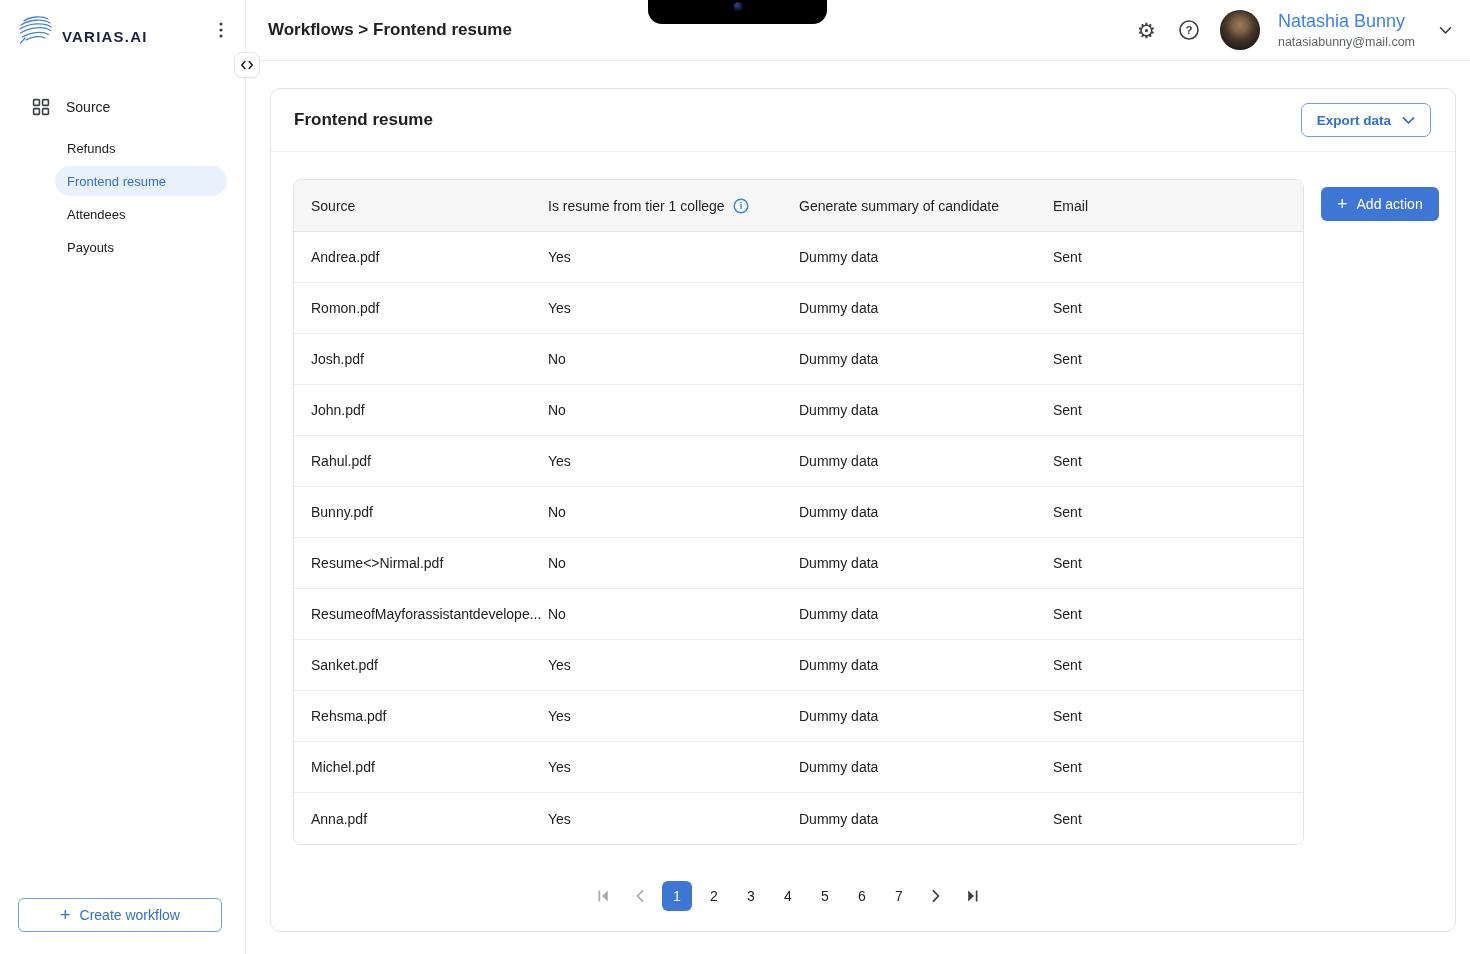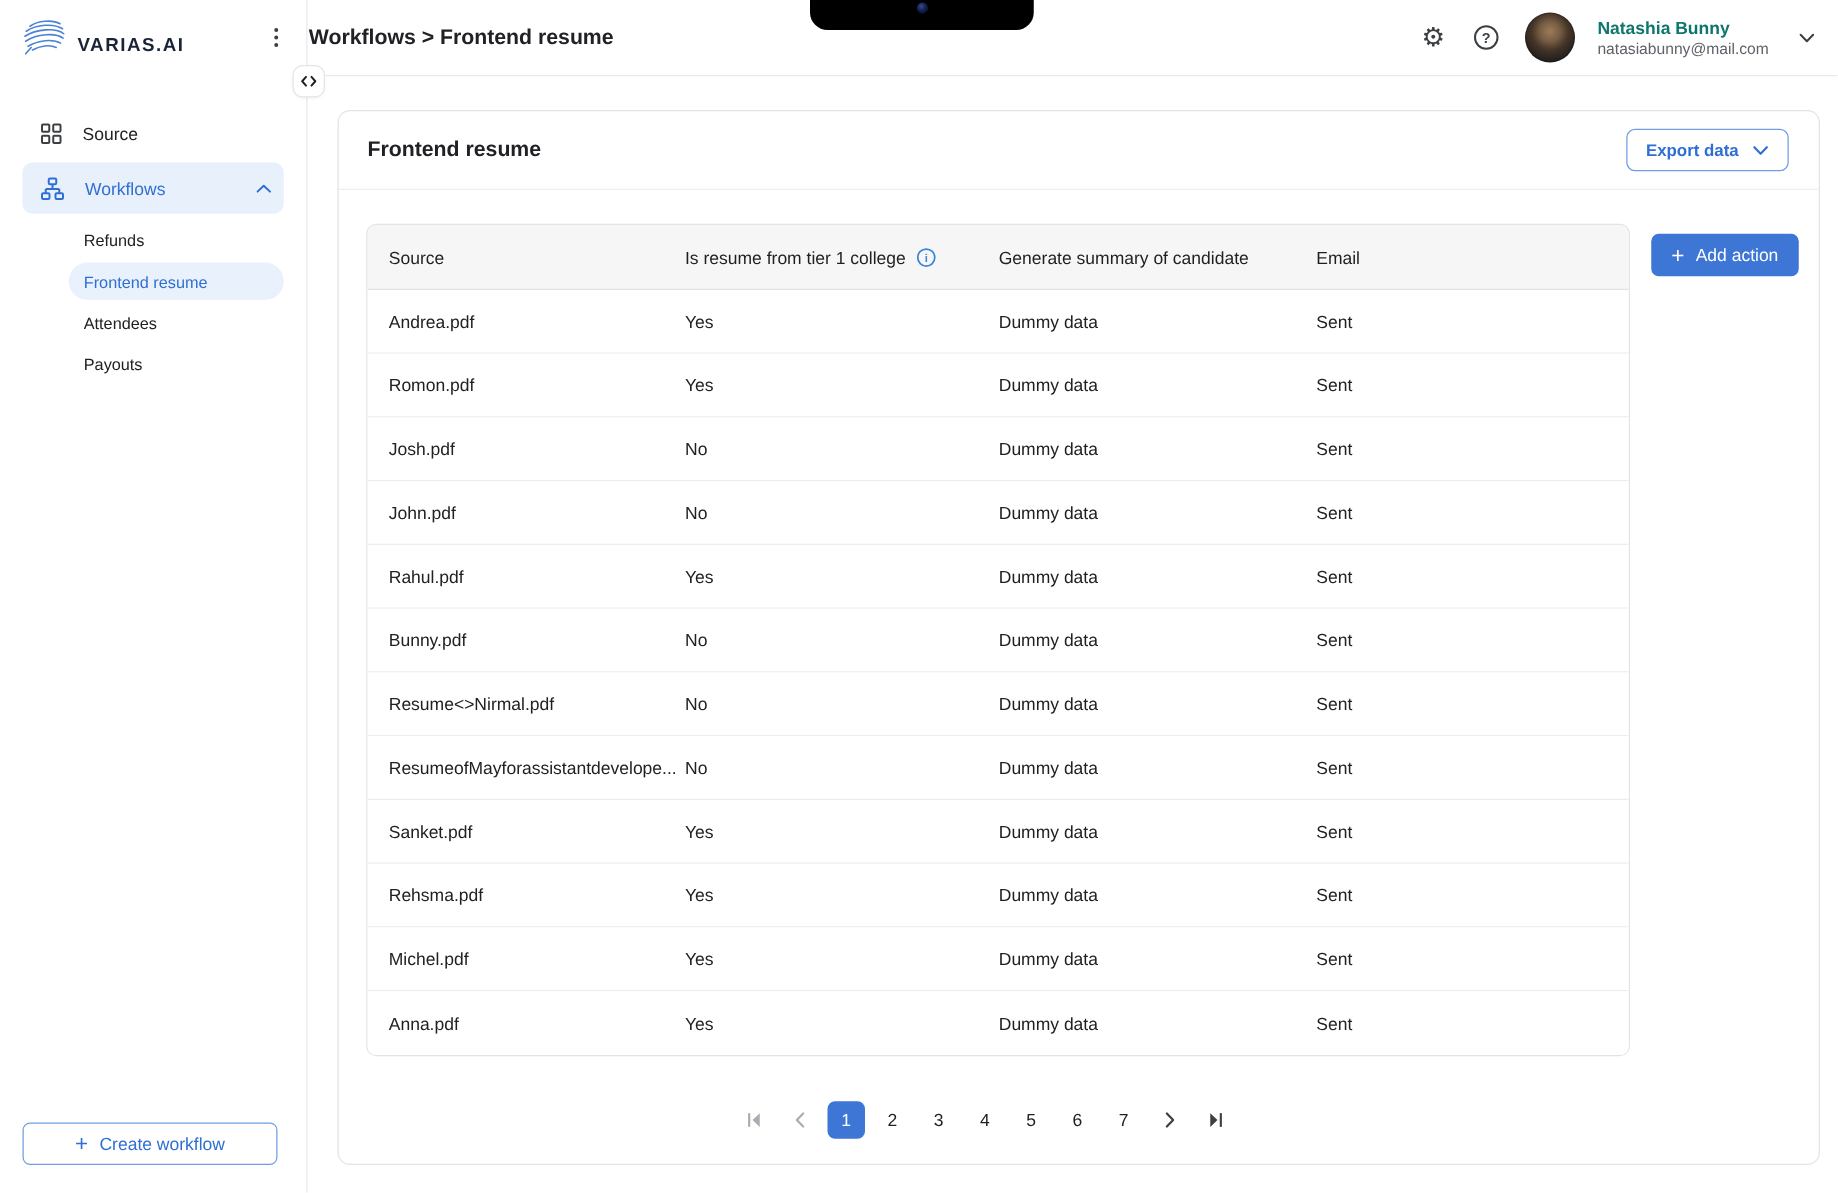--- a/index.html
+++ b/index.html
@@ -31,29 +31,29 @@
   
   .collapse-btn { position:absolute; left:234px; top:52px; width:26px; height:26px;
                   background:#fff; border:1px solid #E3E5E8; border-radius:8px; z-index:6;
                   display:flex; align-items:center; justify-content:center; cursor:pointer;
                   font-size:11px; font-weight:700; color:#202124; letter-spacing:1px;
                   box-shadow:0 1px 2px rgba(0,0,0,.04); }
 
   
   .topbar { position:absolute; left:247px; top:0; width:1223px; height:61px;
             background:#fff; border-bottom:1px solid #E8EAED; display:flex; align-items:center; }
-  .breadcrumb { font-size:17px; font-weight:700; color:#202124; }
+  .breadcrumb { margin-left:21px; font-size:17px; font-weight:700; color:#202124; }
   .topbar-right { margin-left:auto; margin-right:18px; display:flex; align-items:center; gap:18px; }
   .icon-btn { background:none; border:none; cursor:pointer; display:flex; align-items:center;
               color:#3C4043; font-size:21px; line-height:1; padding:2px; }
   .avatar { width:40px; height:40px; border-radius:50%;
             background:radial-gradient(circle at 50% 38%, #9c7b58 0%, #7a5f45 24%, #463528 46%, #262220 70%, #141212 100%);
             box-shadow:inset 0 0 0 1px rgba(0,0,0,.15); cursor:pointer; }
   .user-block { display:flex; flex-direction:column; line-height:1.3; }
-  .user-name { font-size:14px; font-weight:700; color:#0f766e; }
+  .user-name { font-size:18px; font-weight:400; color:#3b82f6; }
   .user-email { font-size:12.5px; color:#5F6368; }
   .chev-down-btn { background:none; border:none; cursor:pointer; margin-left:6px; display:flex; }
 
   
   .notch { position:absolute; left:648px; top:0; width:179px; height:24px; background:#000;
            border-radius:0 0 14px 14px; z-index:10; }
   .cam-dot { position:absolute; left:50%; top:2px; width:9px; height:9px; transform:translateX(-50%);
              border-radius:50%; background:radial-gradient(circle at 40% 35%, #324a8f 0%, #13204d 45%, #04060f 100%); }
 
   
@@ -131,36 +131,20 @@
           <rect x="1.6" y="1.6" width="5.8" height="5.8" rx="0.8"></rect>
           <rect x="10.6" y="1.6" width="5.8" height="5.8" rx="0.8"></rect>
           <rect x="1.6" y="10.6" width="5.8" height="5.8" rx="0.8"></rect>
           <rect x="10.6" y="10.6" width="5.8" height="5.8" rx="0.8"></rect>
         </svg>
       </span>
       <span class="mi-label">Source</span>
     </div>
 
 
-    <div class="menu-item selected">
-      <span>
-        <svg width="20" height="20" viewBox="0 0 20 20" fill="none" stroke="#2F6FD3" stroke-width="1.6" stroke-linejoin="round">
-          <rect x="7" y="1.8" width="6" height="4.6" rx="1"></rect>
-          <rect x="1.6" y="13.6" width="6" height="4.6" rx="1"></rect>
-          <rect x="12.4" y="13.6" width="6" height="4.6" rx="1"></rect>
-          <path d="M10 6.4v3.8M4.6 10.2v3.4M15.4 10.2v3.4M4.6 10.2h10.8"></path>
-        </svg>
-      </span>
-      <span class="mi-label">Workflows</span>
-      <span>
-        <svg width="12" height="8" viewBox="0 0 12 8" fill="none" stroke="#2F6FD3" stroke-width="1.6" stroke-linecap="round" stroke-linejoin="round">
-          <path d="M1 6.3L6 1.6l5 4.7"></path>
-        </svg>
-      </span>
-    </div>
 
     <div class="submenu">
 
     <div class="subitem">Refunds</div>
         <div class="subitem active">Frontend resume</div>
         <div class="subitem">Attendees</div>
         <div class="subitem">Payouts</div>
       </div>
   </nav>
 

